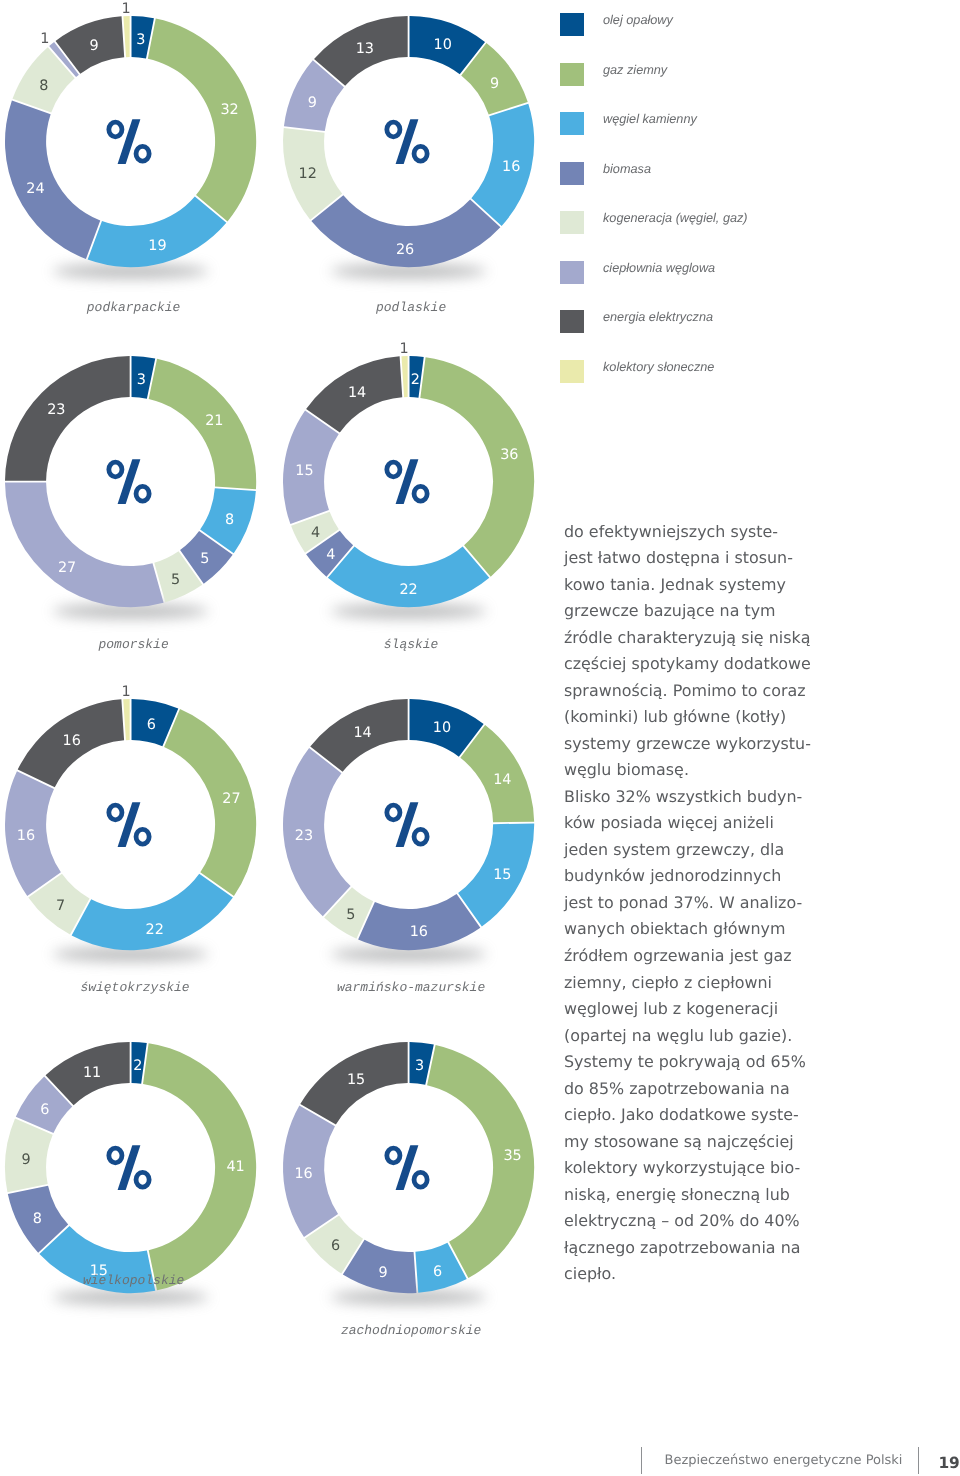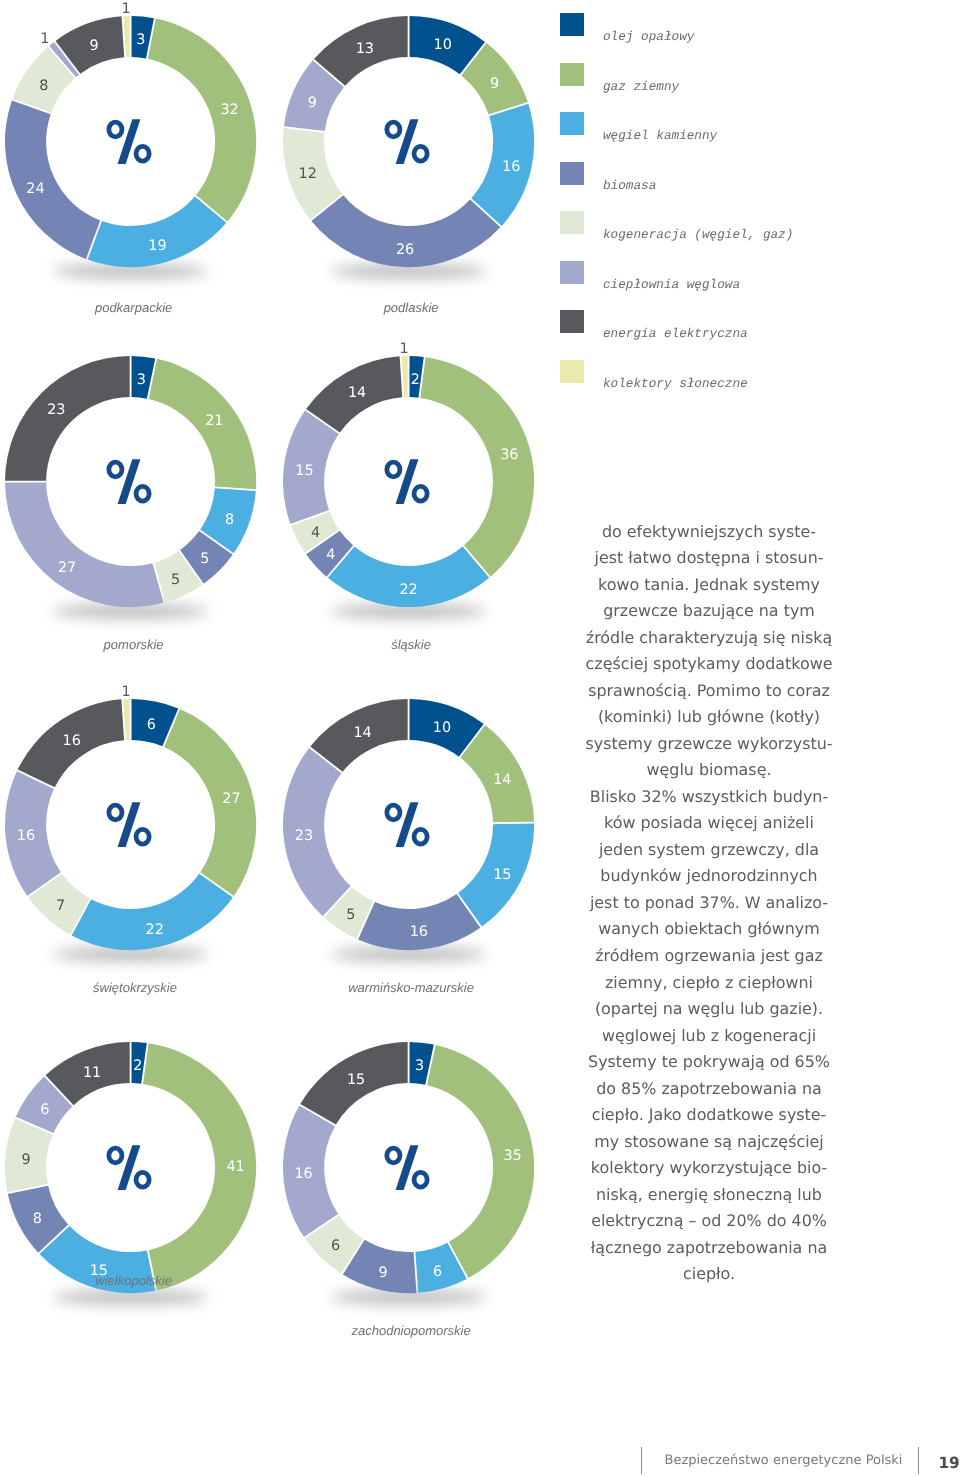--- a/index.html
+++ b/index.html
@@ -3,30 +3,30 @@
 <meta charset="utf-8">
 <title>Bezpieczenstwo energetyczne Polski</title>
 <style>
   html,body{margin:0;padding:0;}
   *{-webkit-font-smoothing:antialiased;text-rendering:geometricPrecision;}
   body{width:960px;height:1476px;background:#ffffff;
        font-family:"Liberation Sans",sans-serif;position:relative;overflow:hidden;}
   .page{position:absolute;left:0;top:0;width:960px;height:1476px;}
   .charts{position:absolute;left:0;top:0;width:560px;height:1380px;}
   .chart-label{position:absolute;width:260px;text-align:center;
-      font-family:Liberation Sans, sans-serif;font-style:italic;font-size:13px;
+      font-family:Liberation Mono, monospace;font-style:italic;font-size:13px;
       color:#6e7073;}
   .legend{position:absolute;left:560px;top:13px;}
   .legend-row{position:relative;height:49.5px;}
   .legend-swatch{position:absolute;left:0;top:0;width:24px;height:23px;}
   .legend-text{position:absolute;left:43px;top:0.2px;white-space:nowrap;
-      font-family:Liberation Mono, monospace;font-style:italic;font-size:12.7px;color:#6a6c6f;margin-top:16px;}
+      font-family:Liberation Sans, sans-serif;font-style:italic;font-size:12.7px;color:#6a6c6f;}
   .body-text{position:absolute;left:564px;top:521.5px;width:290px;
       font-family:"DejaVu Sans",sans-serif;font-size:15.9px;color:#5b5d60;}
-  .body-line{height:26.54px;white-space:nowrap;text-align:center;}
+  .body-line{height:26.54px;white-space:nowrap;}
   .footer{position:absolute;left:630px;top:1440px;width:330px;height:36px;}
   .fdiv{position:absolute;width:1.2px;height:27.5px;top:6.8px;background:#8e9093;}
   .fdiv-l{left:10.5px;}
   .fdiv-r{left:287.6px;}
   .ftitle{position:absolute;left:34.5px;top:12.6px;
       font-family:"DejaVu Sans",sans-serif;font-size:13px;color:#77797c;white-space:nowrap;}
   .fnum{position:absolute;left:308.4px;top:13.5px;
       font-family:"DejaVu Sans",sans-serif;font-size:15.4px;font-weight:bold;color:#4a4c4e;}
 </style>
 </head>
@@ -309,22 +309,22 @@
       <div class="body-line">systemy grzewcze wykorzystu-</div>
       <div class="body-line">węglu biomasę.</div>
       <div class="body-line">Blisko 32% wszystkich budyn-</div>
       <div class="body-line">ków posiada więcej aniżeli</div>
       <div class="body-line">jeden system grzewczy, dla</div>
       <div class="body-line">budynków jednorodzinnych</div>
       <div class="body-line">jest to ponad 37%. W analizo-</div>
       <div class="body-line">wanych obiektach głównym</div>
       <div class="body-line">źródłem ogrzewania jest gaz</div>
       <div class="body-line">ziemny, ciepło z ciepłowni</div>
+      <div class="body-line">węglowej lub z kogeneracji</div>
       <div class="body-line">(opartej na węglu lub gazie).</div>
-      <div class="body-line">węglowej lub z kogeneracji</div>
       <div class="body-line">Systemy te pokrywają od 65%</div>
       <div class="body-line">do 85% zapotrzebowania na</div>
       <div class="body-line">ciepło. Jako dodatkowe syste-</div>
       <div class="body-line">my stosowane są najczęściej</div>
       <div class="body-line">kolektory wykorzystujące bio-</div>
       <div class="body-line">niską, energię słoneczną lub</div>
       <div class="body-line">elektryczną – od 20% do 40%</div>
       <div class="body-line">łącznego zapotrzebowania na</div>
       <div class="body-line">ciepło.</div>
     </div>

